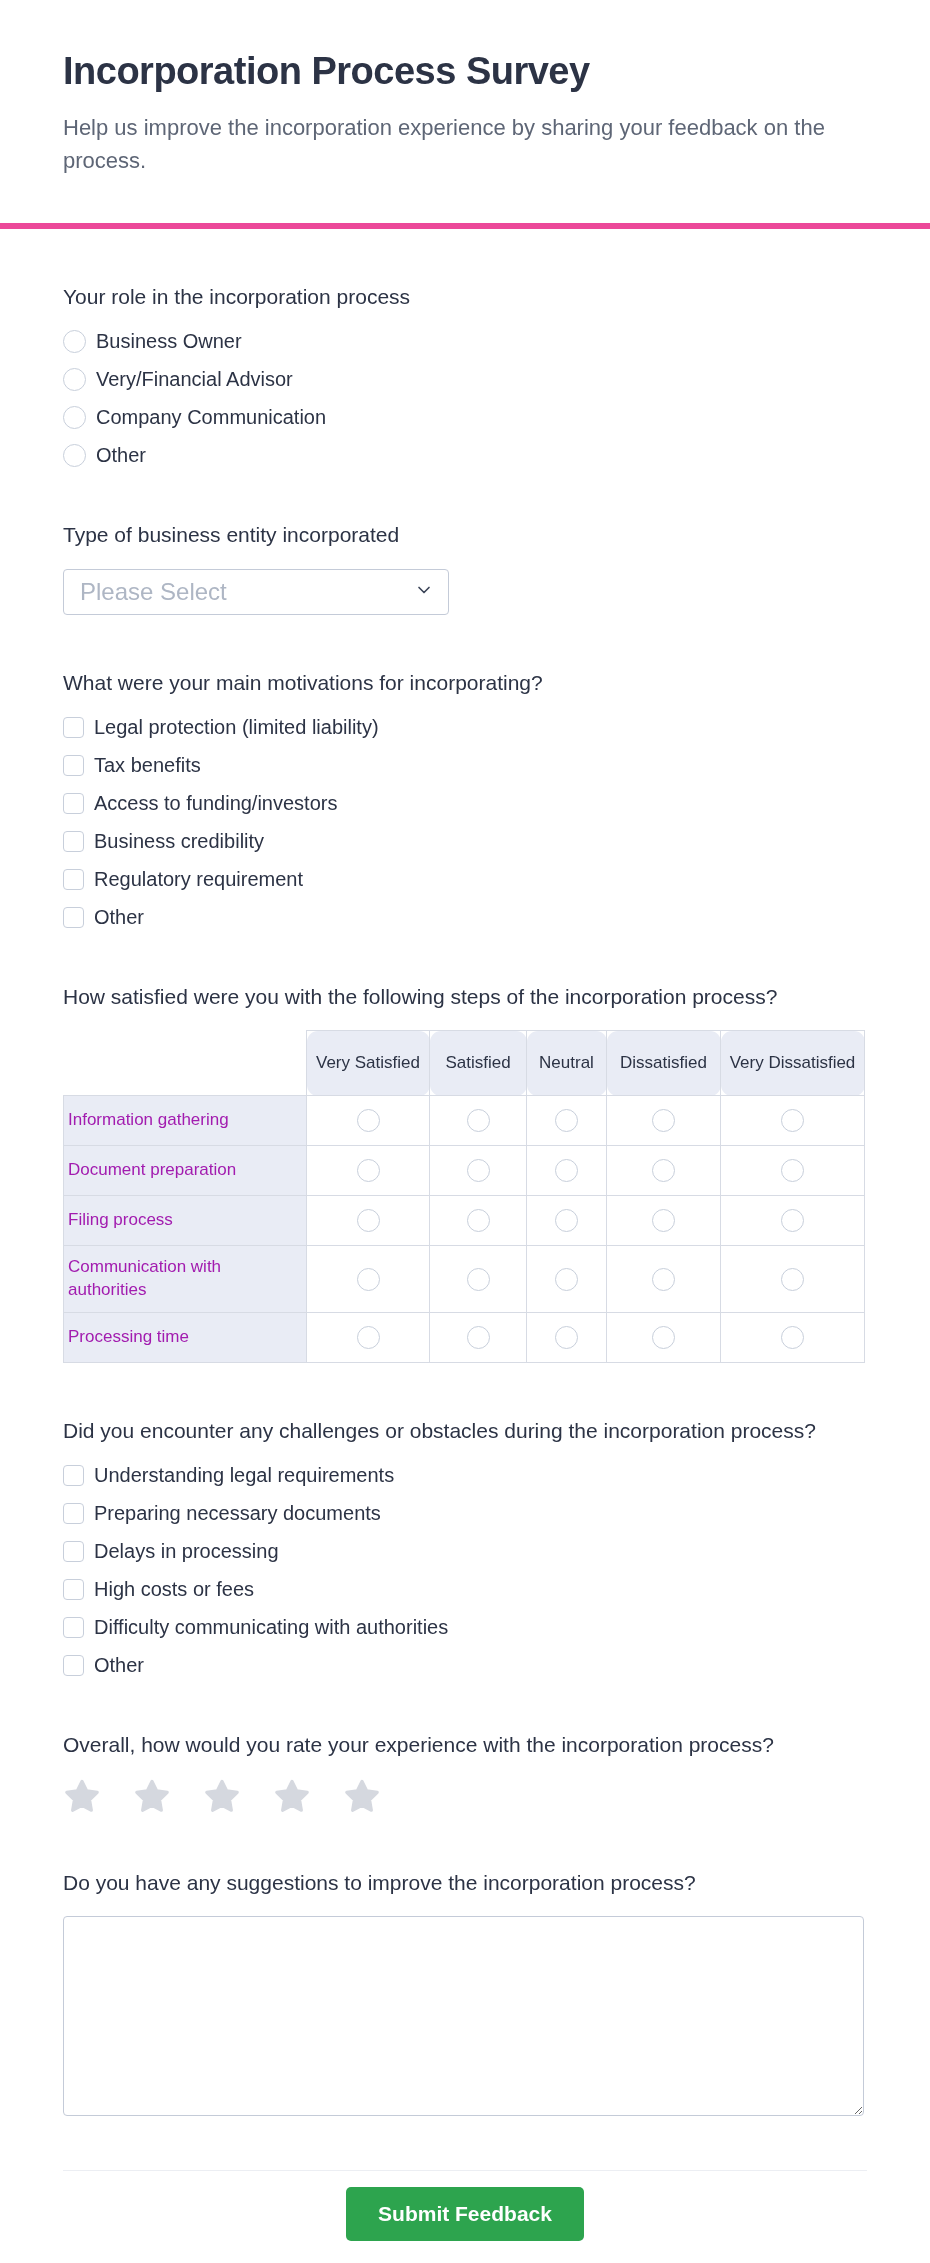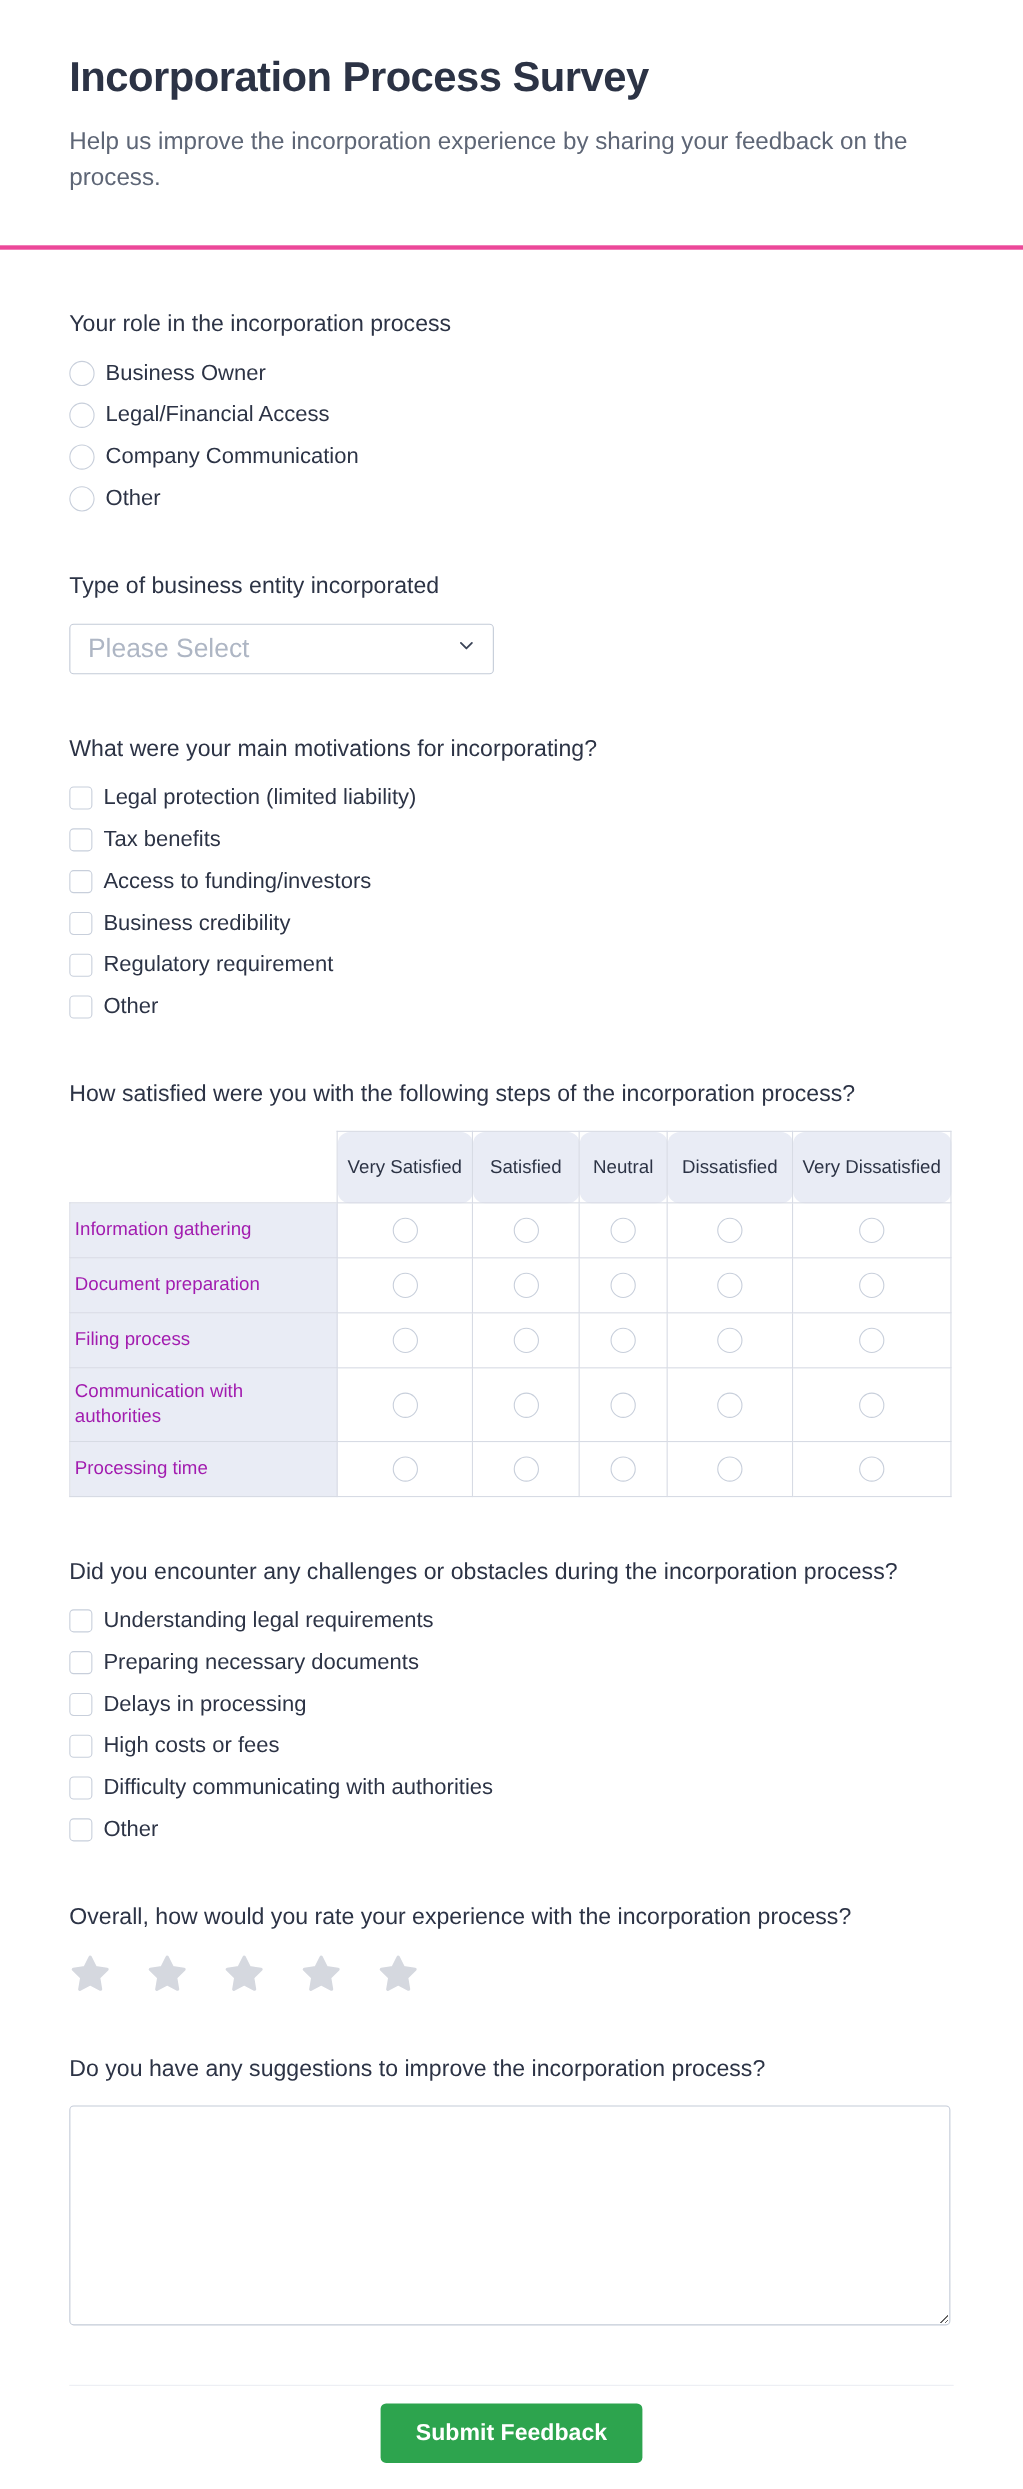--- a/index.html
+++ b/index.html
@@ -12,21 +12,21 @@
   .page {
     width: 930px;
     min-height: 2263px;
     background: #ffffff;
     box-sizing: border-box;
   }
 
   
   .form-header {
     padding: 50px 63px 46px 63px;
-    border-bottom: 4px solid #ec4899;
+    border-bottom: 6px solid #ec4899;
   }
   .form-title {
     margin: 0;
     font-size: 38px;
     font-weight: 700;
     letter-spacing: -0.5px;
     color: #2c3345;
   }
   .form-subtitle {
     margin-top: 18px;
@@ -197,21 +197,21 @@
 
     <div class="question">
       <div class="q-label">Your role in the incorporation process</div>
       <div>
         <label class="opt-row">
           <span class="radio"></span>
           <span class="opt-text">Business Owner</span>
         </label>
         <label class="opt-row">
           <span class="radio"></span>
-          <span class="opt-text">Legal/Financial Access</span>
+          <span class="opt-text">Very/Financial Advisor</span>
         </label>
         <label class="opt-row">
           <span class="radio"></span>
           <span class="opt-text">Company Communication</span>
         </label>
         <label class="opt-row">
           <span class="radio"></span>
           <span class="opt-text">Other</span>
         </label>
       </div>

